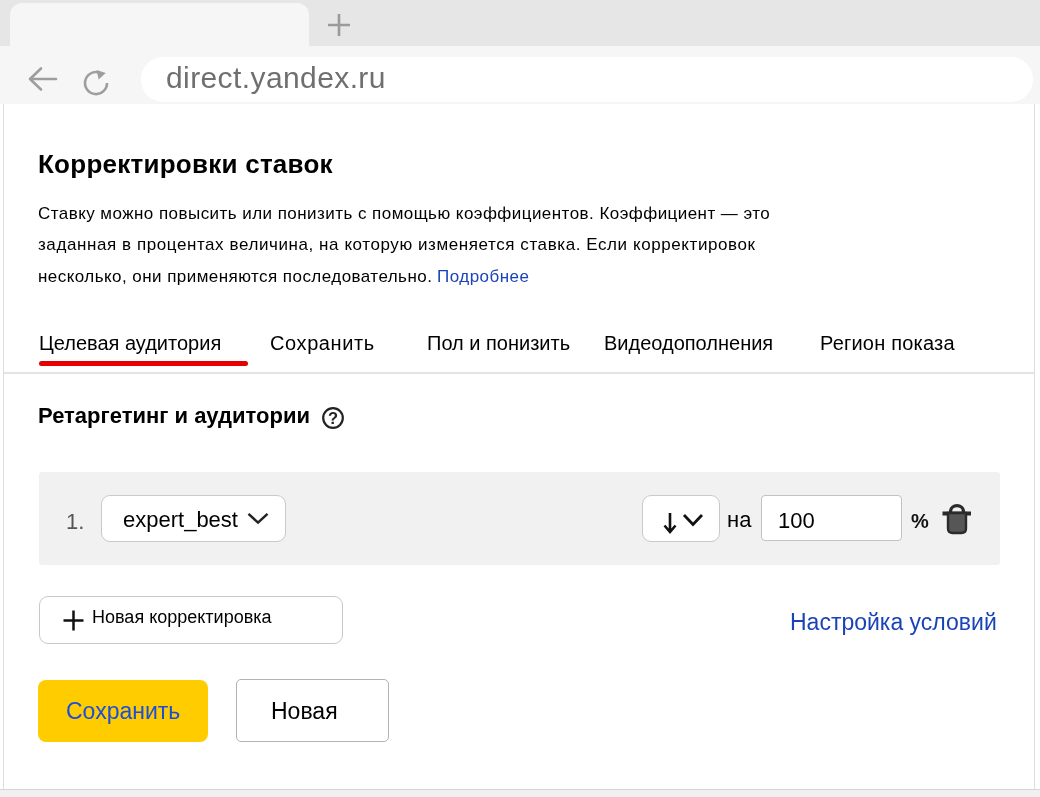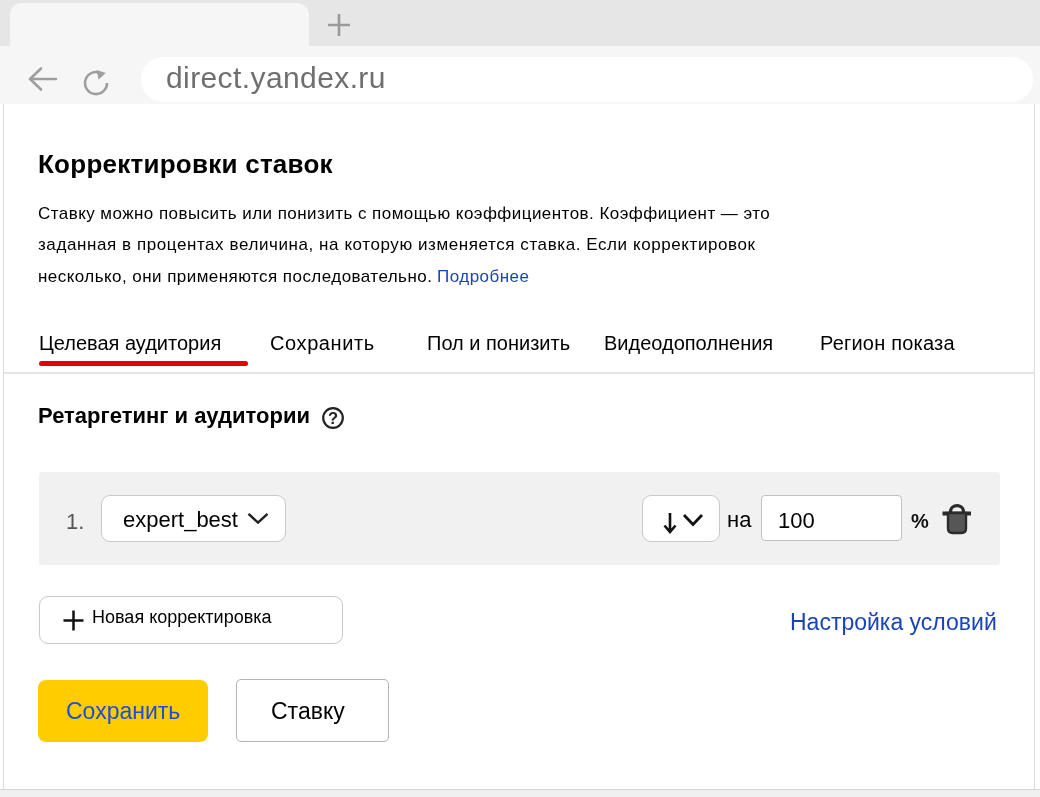--- a/index.html
+++ b/index.html
@@ -109,13 +109,13 @@
   <div class="abs btnw" id="newbtn">
     <svg style="position:absolute;left:22px;top:12px;width:23px;height:23px" viewBox="0 0 23 23">
       <path d="M11.5 1.5 V21.5 M1.5 11.5 H21.5" stroke="#111" stroke-width="2.5" fill="none"></path>
     </svg>
   </div>
   <div class="abs" id="newtext">Новая корректировка</div>
   <div class="abs" id="cfglink"><a href="#">Настройка условий</a></div>
   <div class="abs" id="savebtn"></div>
   <div class="abs" id="savetext">Сохранить</div>
   <div class="abs" id="cancelbtn"></div>
-  <div class="abs" id="canceltext">Ставку</div>
+  <div class="abs" id="canceltext">Новая</div>
 
 </body></html>

